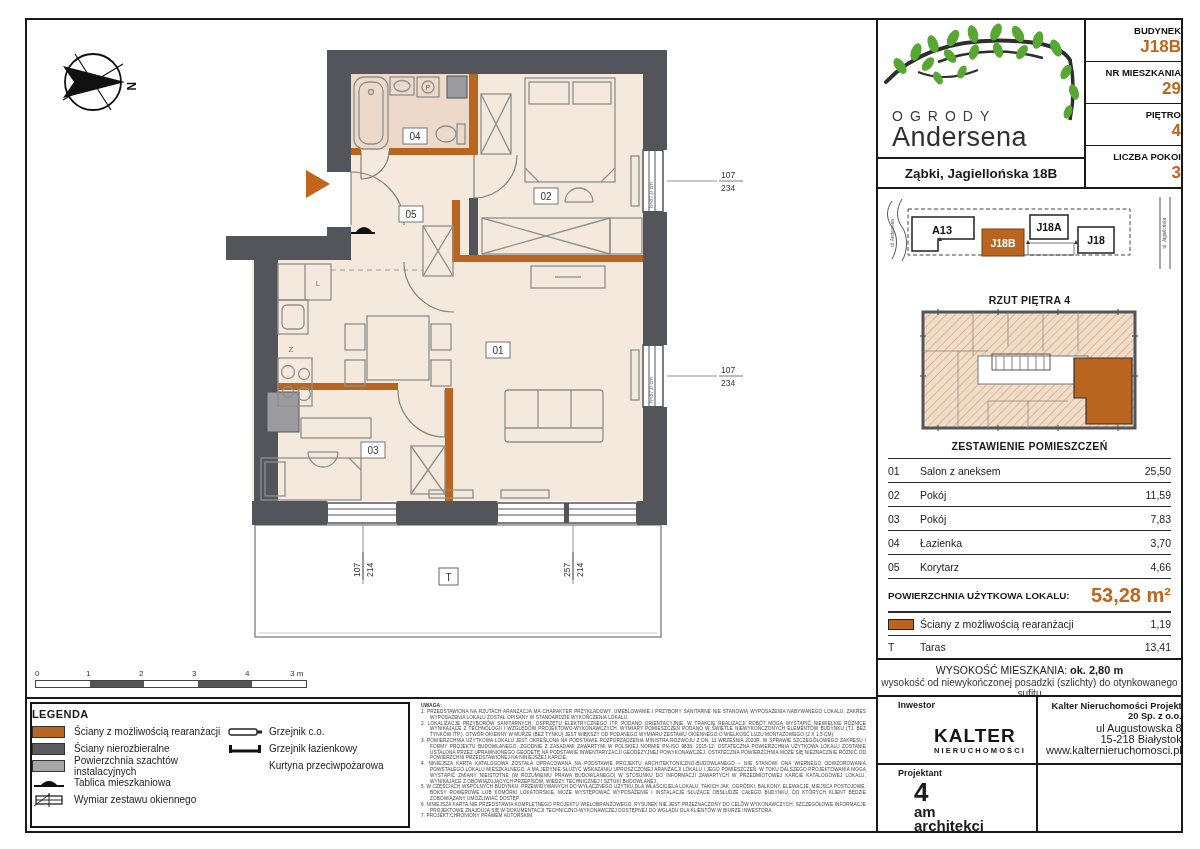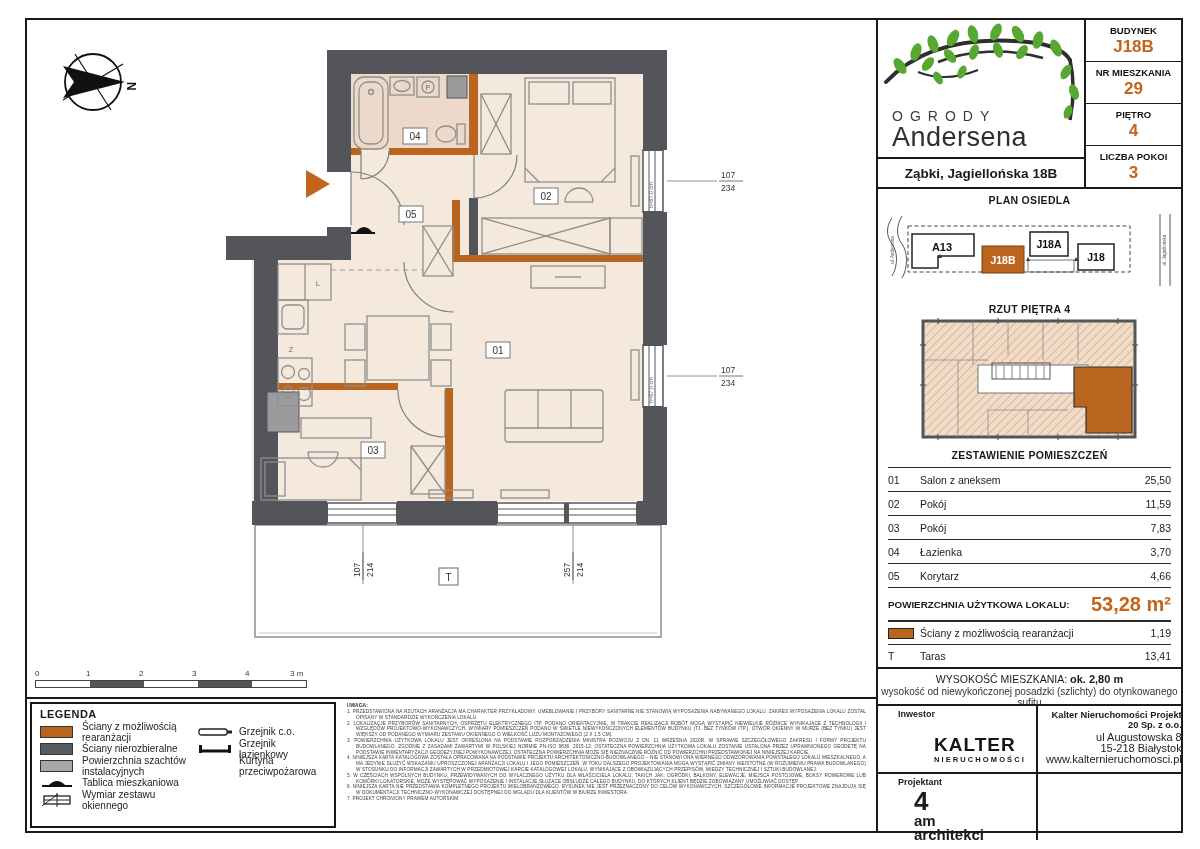--- a/index.html
+++ b/index.html
@@ -13,22 +13,22 @@
   .bottom-strip{position:relative;height:134px;border-top:2px solid #1a1a1a;
                 display:flex;box-sizing:border-box;}
   
   .scalebar{position:absolute;left:8px;bottom:6px;width:272px;height:22px;}
   .sb-labels{position:relative;height:11px;font-size:8px;color:#333;}
   .sb-labels span{position:absolute;top:0;}
   .sb-bar{position:relative;height:8px;border:1.5px solid #444;display:flex;box-sizing:border-box;}
   .sb-bar div{flex:1;}
   .sb-w{background:#fff}.sb-d{background:#555}
   
-  .legend-box{width:306px;margin:3px;border:2px solid #161616;box-sizing:border-box;
-              padding:4px 8px;position:relative;}
+  .legend-box{width:380px;margin:3px;border:2px solid #161616;box-sizing:border-box;
+              padding:4px 0;position:relative;}
   .legend-title{font-weight:bold;font-size:11px;letter-spacing:.4px;}
   .lg-cols{display:flex;margin-top:3px;}
   .lg-col1{width:195px;}
   .lg-col2{width:160px;}
   .lg-item{display:flex;align-items:center;height:17px;font-size:10px;color:#222;}
   .lg-sym{width:42px;flex:0 0 42px;display:flex;align-items:center;}
   .sw{width:33px;height:12px;border:1px solid #333;box-sizing:border-box;}
   
   .notes{flex:1;padding:3px 10px 3px 8px;overflow:hidden;}
   .notes-title{font-size:5px;font-weight:bold;color:#333;margin-bottom:1px;}
@@ -38,21 +38,21 @@
   .sidebar{width:303px;display:flex;flex-direction:column;box-sizing:border-box;}
   .brand-row{height:167px;display:flex;box-sizing:border-box;}
   .logo-col{width:208px;border-right:2px solid #1a1a1a;display:flex;flex-direction:column;box-sizing:border-box;}
   .logo-box{flex:1;position:relative;overflow:hidden;}
   .logo-words{position:absolute;left:14px;bottom:6px;line-height:1;}
   .logo-top{font-size:14px;letter-spacing:7px;color:#3c3c3c;}
   .logo-bottom{font-size:27px;color:#2f2f2f;margin-top:1px;letter-spacing:.5px;}
   .addr-bar{height:30px;border-top:2px solid #1a1a1a;display:flex;align-items:center;
             justify-content:center;font-weight:bold;font-size:13.5px;box-sizing:border-box;}
   .info-col{flex:1;display:flex;flex-direction:column;}
-  .info-group{flex:1;display:flex;flex-direction:column;align-items:center;justify-content:center;
+  .info-group{flex:1;display:flex;flex-direction:column;align-items:flex-end;justify-content:center;
               border-bottom:1.5px solid #1a1a1a;box-sizing:border-box;}
   .info-group:last-child{border-bottom:none;}
   .info-label{font-size:9.5px;font-weight:bold;color:#111;}
   .info-value{font-size:17px;font-weight:bold;color:#c2641c;margin-top:1px;}
   .sec-title{font-weight:bold;font-size:10.5px;text-align:center;padding-top:5px;letter-spacing:.3px;}
   .section-site{height:112px;border-top:2px solid #1a1a1a;box-sizing:border-box;}
   .section-rzut{height:146px;box-sizing:border-box;}
   .section-table{flex:1;padding:0 10px;box-sizing:border-box;}
   .trows{margin-top:6px;border-top:1.5px solid #2b2b2b;}
   .trow{display:flex;align-items:center;height:23px;border-bottom:1.5px solid #2b2b2b;font-size:10.5px;}
@@ -467,21 +467,20 @@
             <div class="info-value">4</div>
           </div>
           <div class="info-group">
             <div class="info-label">LICZBA POKOI</div>
             <div class="info-value">3</div>
           </div>
         </div>
       </div>
 
       <div class="section-site">
-        <div class="sec-title">PLAN OSIEDLA</div>
         <svg width="301" height="88" viewBox="0 0 301 88">
           <path d="M14,12 C8,20 8,30 14,38 C20,46 20,60 14,70" fill="none" stroke="#555" stroke-width="1"></path>
           <path d="M24,10 C18,20 18,30 24,38 C30,46 30,62 24,72" fill="none" stroke="#555" stroke-width="1"></path>
           <g transform="translate(16,44) rotate(-90)">
               <text x="0" y="0" font-size="4.5" fill="#555" text-anchor="middle">ul. Andersena</text>
             </g>
           <line x1="282" y1="8" x2="282" y2="80" stroke="#555" stroke-width="1"></line>
           <line x1="292" y1="8" x2="292" y2="80" stroke="#555" stroke-width="1"></line>
           <g transform="translate(288,44) rotate(-90)">
               <text x="0" y="0" font-size="4.5" fill="#555" text-anchor="middle">ul. Jagiellońska</text>

